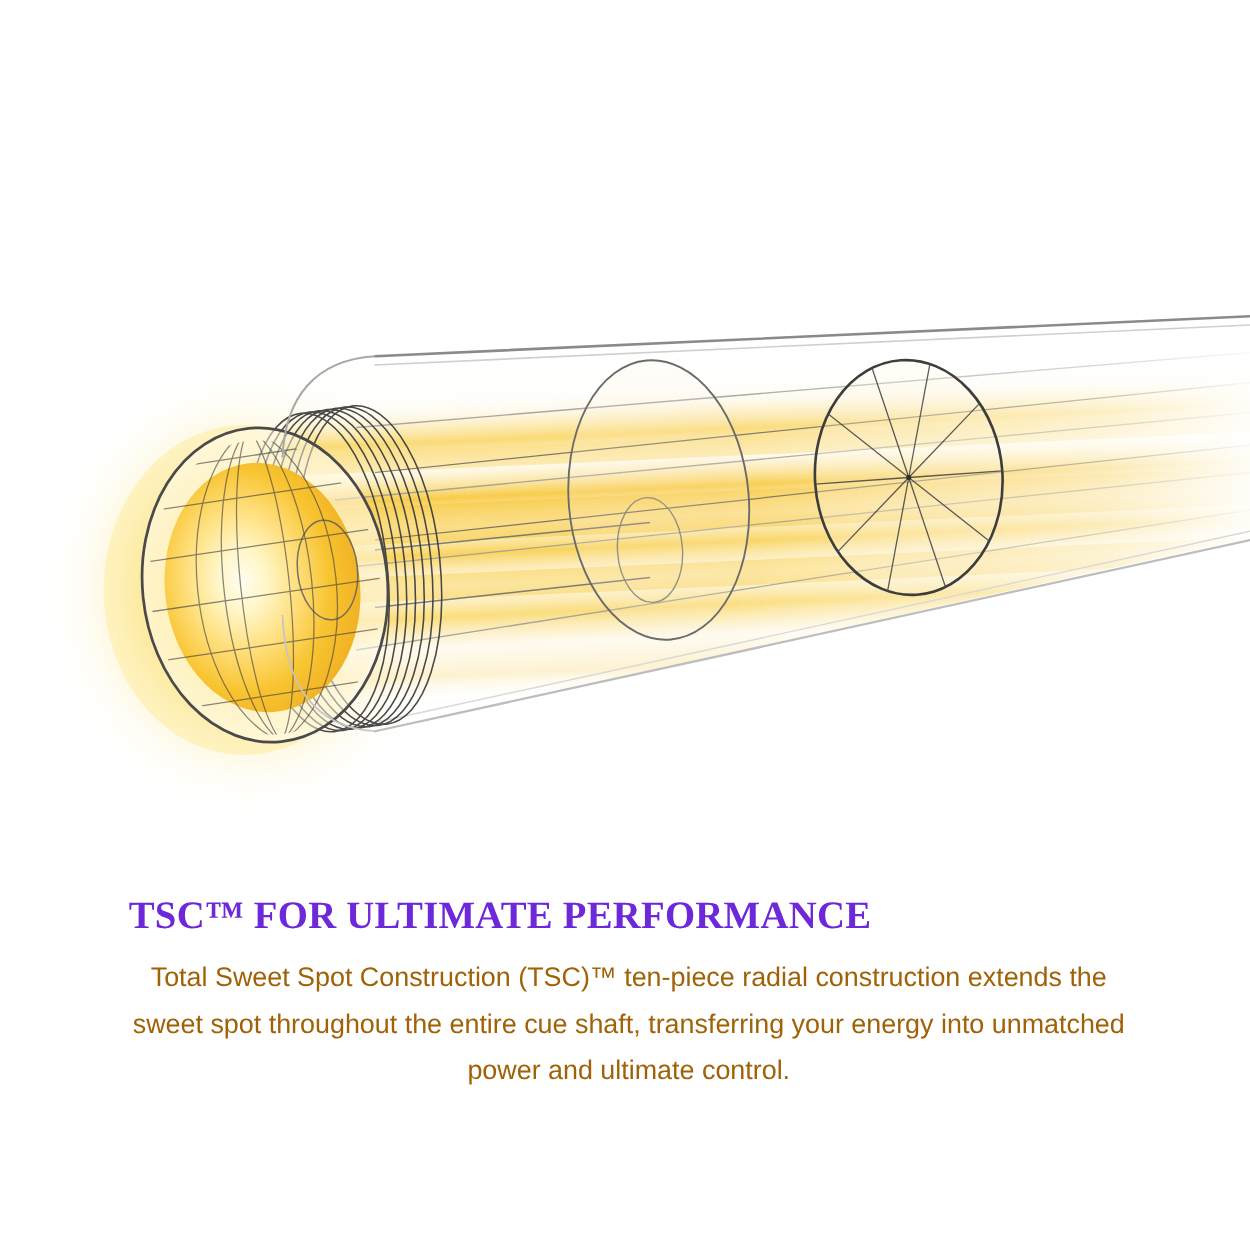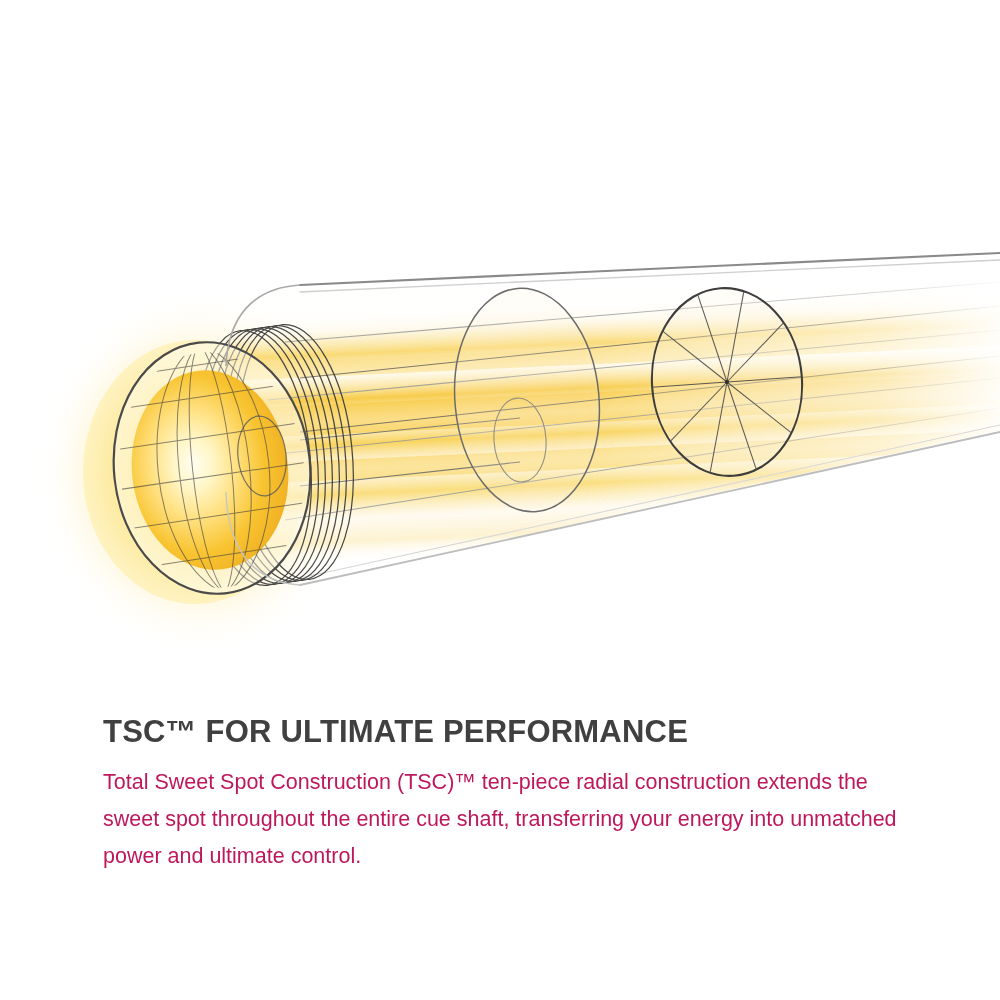--- a/index.html
+++ b/index.html
@@ -39,37 +39,38 @@
 
   
   .caption {
     position: absolute;
     left: 103px;
     top: 714px;
     width: 820px;
   }
   .headline {
     margin: 0;
-    font-family: Liberation Sans, sans-serif;
+    font-family: Liberation Serif, serif;
     font-size: 31px;
     line-height: 36px;
     font-weight: 700;
     letter-spacing: 0.2px;
-    color: #404040;
+    color: #6d28d9;
     white-space: nowrap;
   }
   .bodycopy {
     margin: 0;
     padding-top: 14px;
     font-family: "Liberation Sans", sans-serif;
     font-size: 21.5px;
     line-height: 37px;
     font-weight: 400;
-    color: #be185d;
+    color: #a16207;
     max-width: 800px;
+    text-align: center;
   }
 </style>
 </head>
 <body>
 
 <div class="page">
 
   <div class="illustration">
     <svg viewBox="0 0 1000 690" xmlns="http://www.w3.org/2000/svg" role="img">
       <defs>

